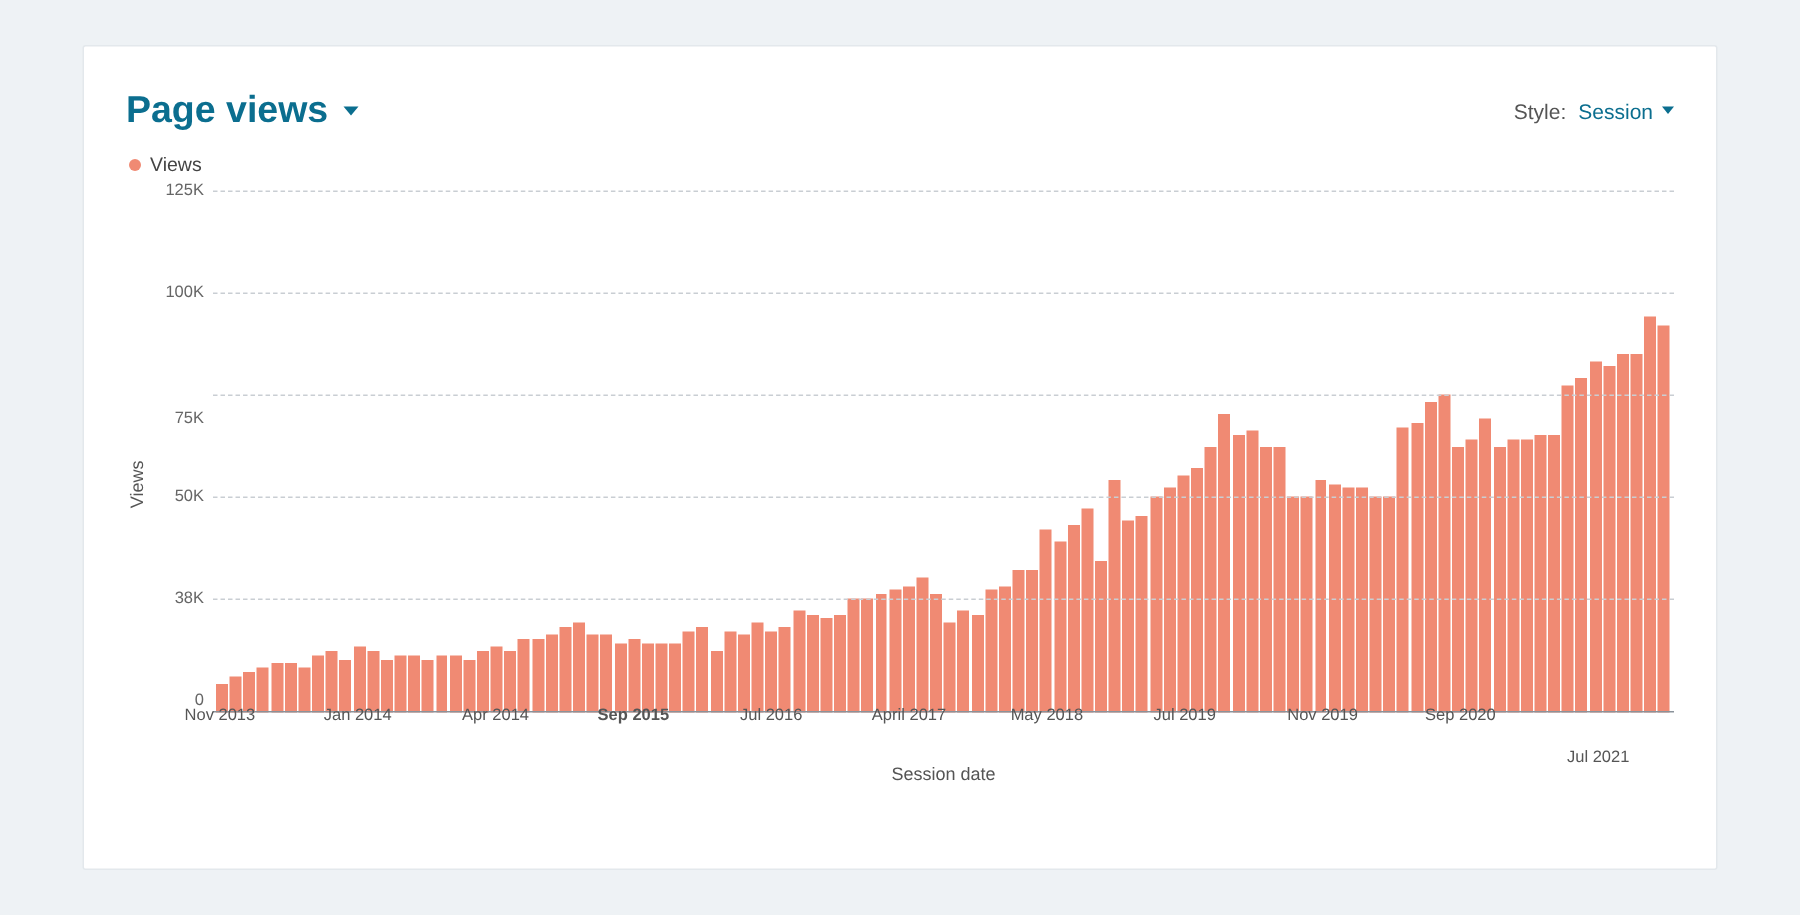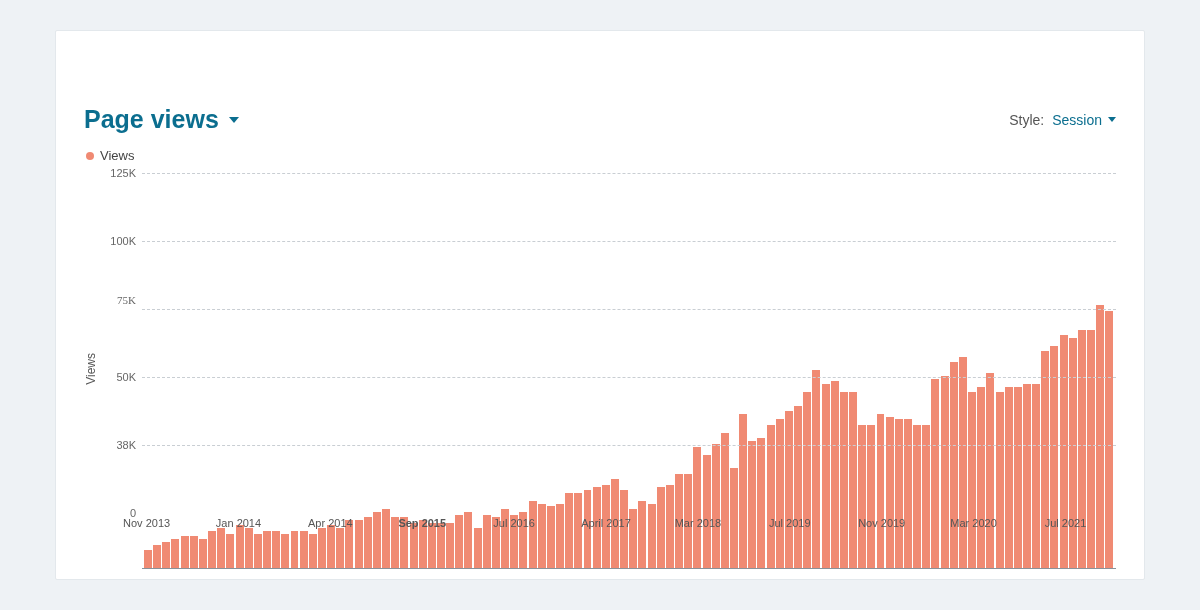--- a/index.html
+++ b/index.html
@@ -20,21 +20,20 @@
     background: #fff;
     border: 1px solid #e3e8ec;
     border-radius: 2px;
     box-sizing: border-box;
     padding: 28px 28px 20px 28px;
   }
   .header {
     display: flex;
     justify-content: space-between;
     margin-bottom: 14px;
-    margin-top: 46px;
   }
   .title-drop {
     display: flex;
     align-items: center;
     gap: 10px;
     color: #0b6e8f;
     cursor: pointer;
   }
   .title-drop .title {
     font-size: 25px;
@@ -187,21 +186,21 @@
     <span class="legend-swatch"></span>
     <span>Views</span>
   </div>
 
   <div class="chart-area">
     <div class="ylabel">Views</div>
     <div class="yticks" id="yticks">
         <div class="ytick" style="top: 340px;">0</div>
         <div class="ytick" style="top: 272px;">38K</div>
         <div class="ytick" style="top: 204px;">50K</div>
-        <div class="ytick" style="top: 127px; font-family: Liberation Serif, serif;">75K</div>
+        <div class="ytick" style="top: 152px;">75K</div>
         <div class="ytick" style="top: 68px;">100K</div>
         <div class="ytick" style="top: 0px;">125K</div>
       </div>
     <div class="plot-col">
       <div class="plot" id="plot">
         <div class="bars" id="bars">
             <div class="bar" title="Mar 2013: 7000" style="height: 19.04px;"></div>
             <div class="bar" title="Apr 2013: 9000" style="height: 24.48px;"></div>
             <div class="bar" title="May 2013: 10000" style="height: 27.2px;"></div>
             <div class="bar" title="Jun 2013: 11000" style="height: 29.92px;"></div>
@@ -309,28 +308,29 @@
             <div class="bar" title="Dec 2021: 95000" style="height: 258.4px;"></div>
           </div>
         <div class="baseline"></div>
         <div class="xticks" id="xticks">
             <div class="xtick" style="left: 0.471698%;">Nov 2013</div>
             <div class="xtick" style="left: 9.90566%;">Jan 2014</div>
             <div class="xtick" style="left: 19.3396%;">Apr 2014</div>
             <div class="xtick" style="left: 28.7736%; font-weight: bold;">Sep 2015</div>
             <div class="xtick" style="left: 38.2075%;">Jul 2016</div>
             <div class="xtick" style="left: 47.6415%;">April 2017</div>
-            <div class="xtick" style="left: 57.0755%;">Mar 2018</div>
+            <div class="xtick" style="left: 57.0755%;">May 2018</div>
             <div class="xtick" style="left: 66.5094%;">Jul 2019</div>
             <div class="xtick" style="left: 75.9434%;">Nov 2019</div>
-            <div class="xtick" style="left: 85.3774%;">Mar 2020</div>
-            <div class="xtick" style="left: 94.8113%;">Jul 2021</div>
+            <div class="xtick" style="left: 85.3774%;">Sep 2020</div>
+            <div class="xtick" style="left: 94.8113%; margin-top: 28px;">Jul 2021</div>
           </div>
       <div class="gridline" style="top: 272px;"></div>
           <div class="gridline" style="top: 204px;"></div>
           <div class="gridline" style="top: 136px;"></div>
           <div class="gridline" style="top: 68px;"></div>
           <div class="gridline" style="top: 0px;"></div>
         </div>
+      <div class="xlabel">Session date</div>
     </div>
   </div>
 
 </div>
 
 </body></html>

